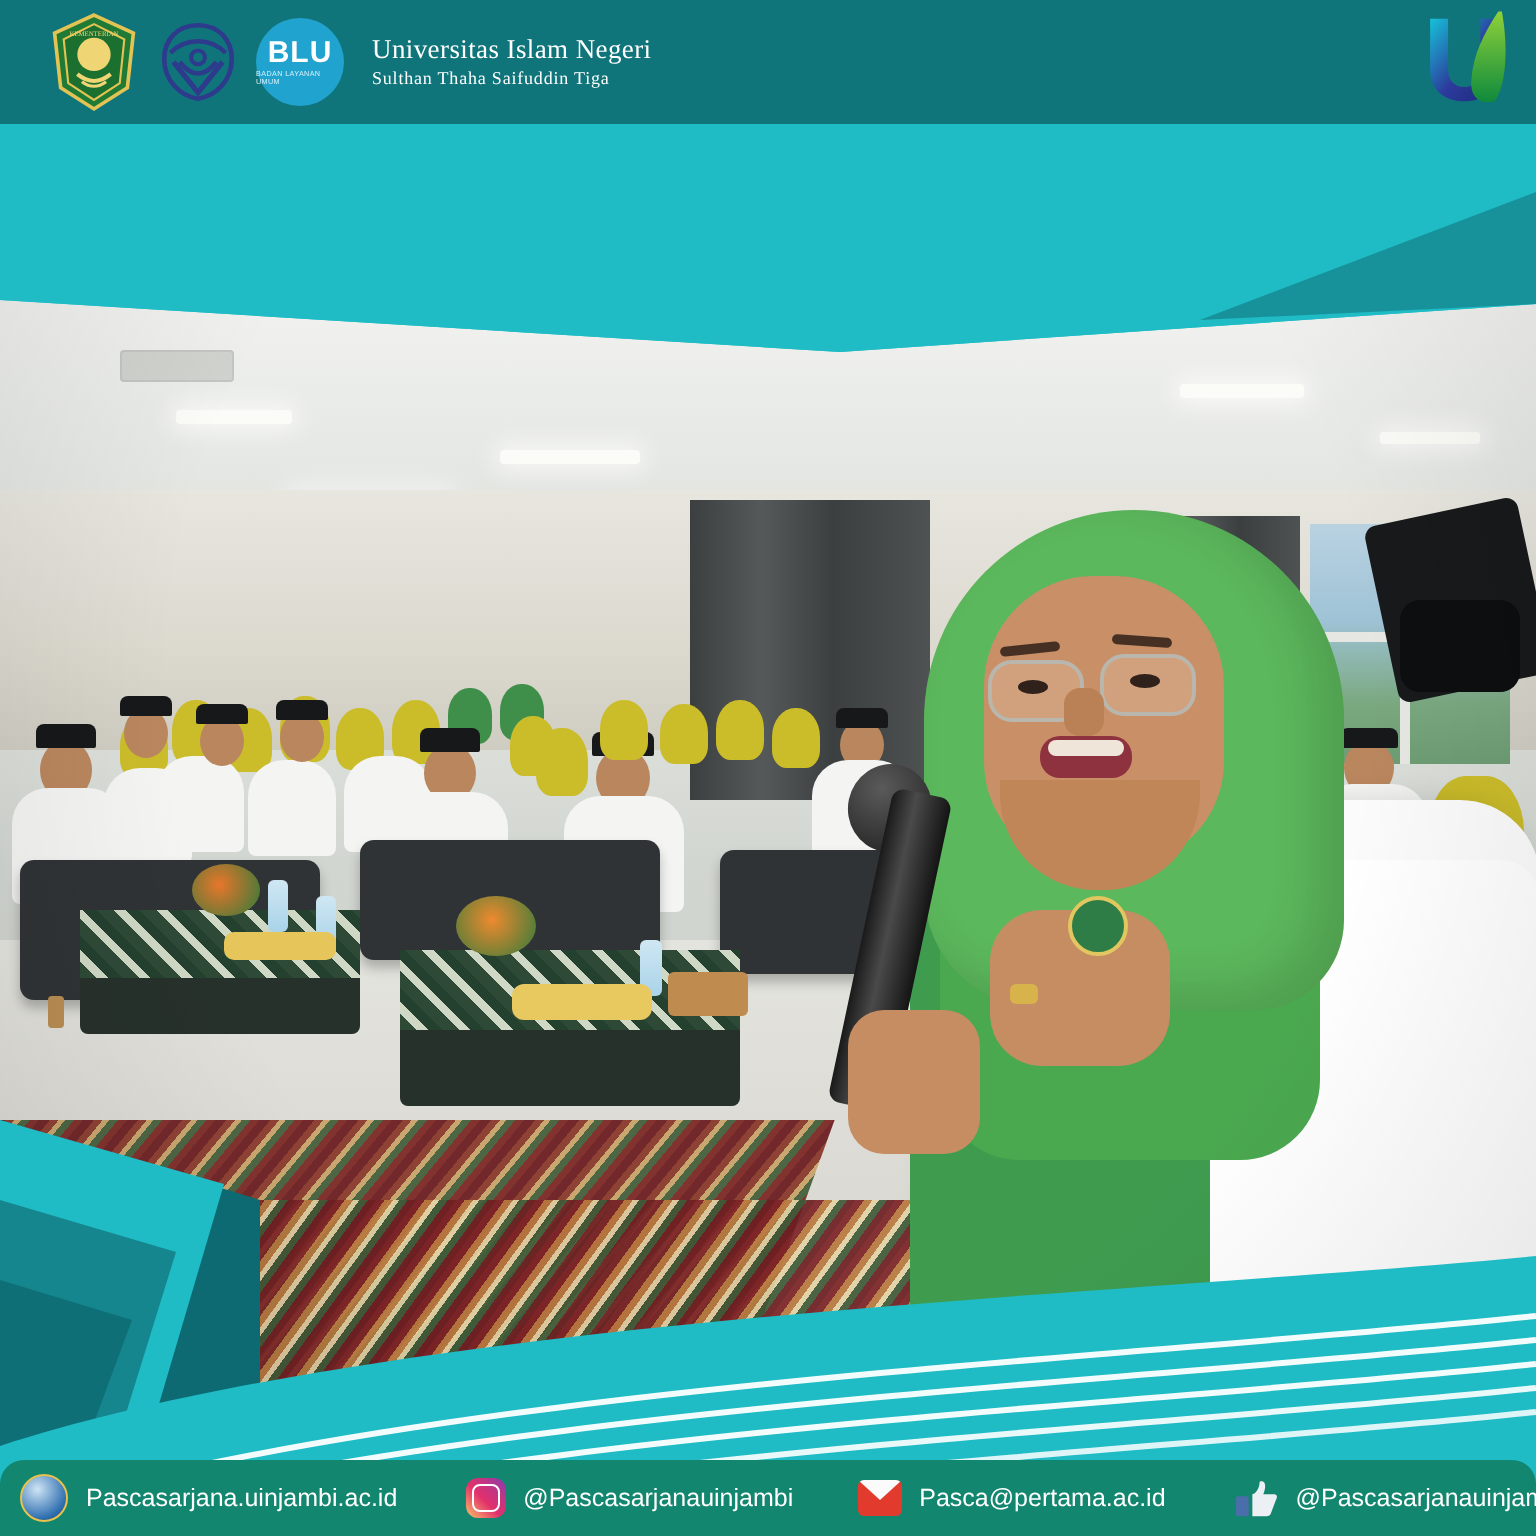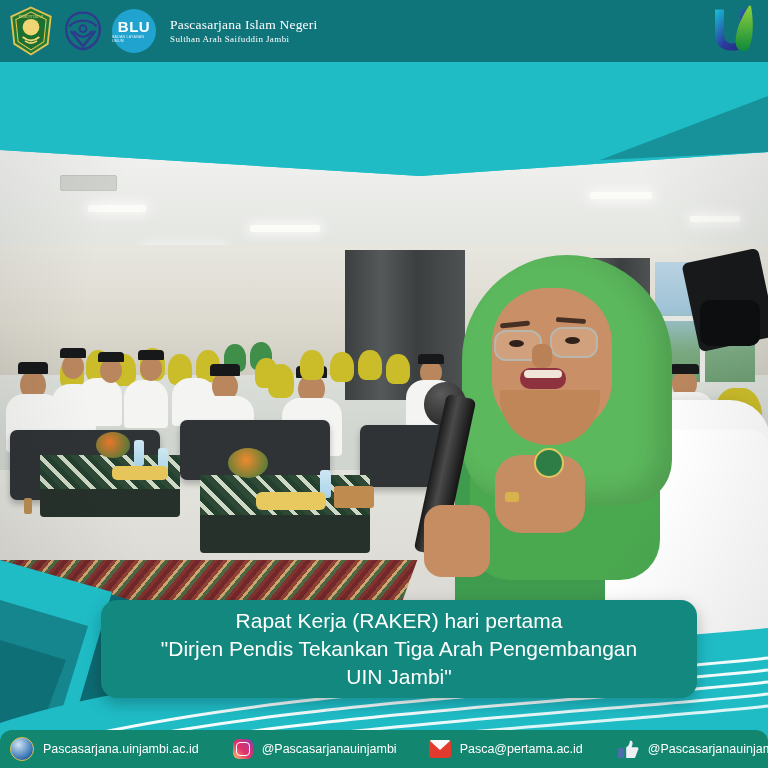--- a/index.html
+++ b/index.html
@@ -69,21 +69,21 @@
 
   
   .hdr{position:absolute;left:0;top:0;width:768px;height:62px;background:#10757b;z-index:12;}
   .tl-wedge{position:absolute;left:0;top:0;width:768px;height:230px;z-index:11;pointer-events:none;}
   .right-band{position:absolute;right:0;top:0;width:120px;height:768px;z-index:10;pointer-events:none;}
   .left-band{position:absolute;left:0;top:0;width:130px;height:768px;z-index:10;pointer-events:none;}
   .bl-shape{position:absolute;left:0;bottom:0;width:768px;height:260px;z-index:11;pointer-events:none;}
 
   
   .hdr-in{position:absolute;left:0;top:0;width:768px;height:62px;z-index:20;display:flex;align-items:center;}
-  .logos{display:flex;align-items:center;gap:6px;padding-left:8px;}
+  .logos{display:flex;align-items:center;gap:6px;padding-left:24px;}
   .logo-kemenag{width:46px;height:50px;}
   .logo-uin{width:46px;height:46px;}
   .logo-blu{width:44px;height:44px;border-radius:50%;background:#21a3cf;display:flex;align-items:center;justify-content:center;flex-direction:column;}
   .blu-txt{font-size:15px;font-weight:bold;color:#fff;letter-spacing:.5px;line-height:1;font-family:"Liberation Sans",sans-serif;}
   .blu-sub{font-size:3.6px;color:#d9f2fb;letter-spacing:.2px;margin-top:1px;}
   .hdr-txt{margin-left:8px;color:#fff;}
   .h-1{font-family:"Liberation Serif",serif;font-weight:bold;font-size:15.5px;letter-spacing:4.2px;line-height:1.1;}
   .h-2{font-family:"Liberation Serif",serif;font-size:13.5px;letter-spacing:.2px;line-height:1.25;}
   .h-3{font-family:"Liberation Serif",serif;font-size:9px;letter-spacing:.4px;line-height:1.3;}
 
@@ -311,22 +311,22 @@
         <path d="M18,30 C26,40 34,40 42,30" stroke="#2e3a8c" stroke-width="3" fill="none"></path>
         <circle cx="30" cy="27" r="4.5" fill="none" stroke="#2e3a8c" stroke-width="2.6"></circle>
       </svg>
 
       <div class="logo-blu">
         <div class="blu-txt">BLU</div>
         <div class="blu-sub">BADAN LAYANAN UMUM</div>
       </div>
 
       <div class="hdr-txt">
-        <div class="h-2">Pascasarjana Islam Negeri</div>
-        <div class="h-3">Sulthan Arah Saifuddin Jambi</div>
+        <div class="h-2">Universitas Islam Negeri</div>
+        <div class="h-3">Sulthan Thaha Saifuddin Tiga</div>
       </div>
     </div>
   </div>
 
   <div class="ku">
     <svg class="ku-mark" viewBox="0 0 60 58">
       <defs>
         <linearGradient id="kug1" x1="0" y1="0" x2="1" y2="1">
           <stop offset="0" stop-color="#17c1d8"></stop>
             <stop offset="55%" stop-color="#2c3a9c"></stop>
@@ -335,25 +335,20 @@
         <linearGradient id="kug2" x1="0" y1="0" x2="0" y2="1">
           <stop offset="0" stop-color="#8ed13a"></stop>
             <stop offset="100%" stop-color="#0f8a3c"></stop>
         </linearGradient>
       </defs>
       <path d="M10,6 L10,34 C10,46 18,52 29,52 C40,52 48,46 48,34 L48,6 L38,6 L38,34 C38,41 34,44 29,44 C24,44 20,41 20,34 L20,6 Z" fill="url(#kug1)"></path>
       <path d="M48,2 C40,14 34,26 33,40 C32,50 38,54 46,52 C52,44 54,24 50,2 Z" fill="url(#kug2)"></path>
     </svg>
   </div>
 
-  <div class="caption">
-    <div class="cap-l">Rapat Kerja (RAKER) hari pertama</div>
-    <div class="cap-l">"Dirjen Pendis Tekankan Tiga Arah Pengembangan</div>
-    <div class="cap-l">UIN Jambi"</div>
-  </div>
 
   <div class="footer">
 
     <div class="f-item" style="margin-left:10px;">
       <span class="f-ic globe-ic"></span>
       <span>Pascasarjana.uinjambi.ac.id</span>
     </div>
 
     <div class="f-item" style="margin-left:34px;">
       <span class="f-ic ig-ic">

